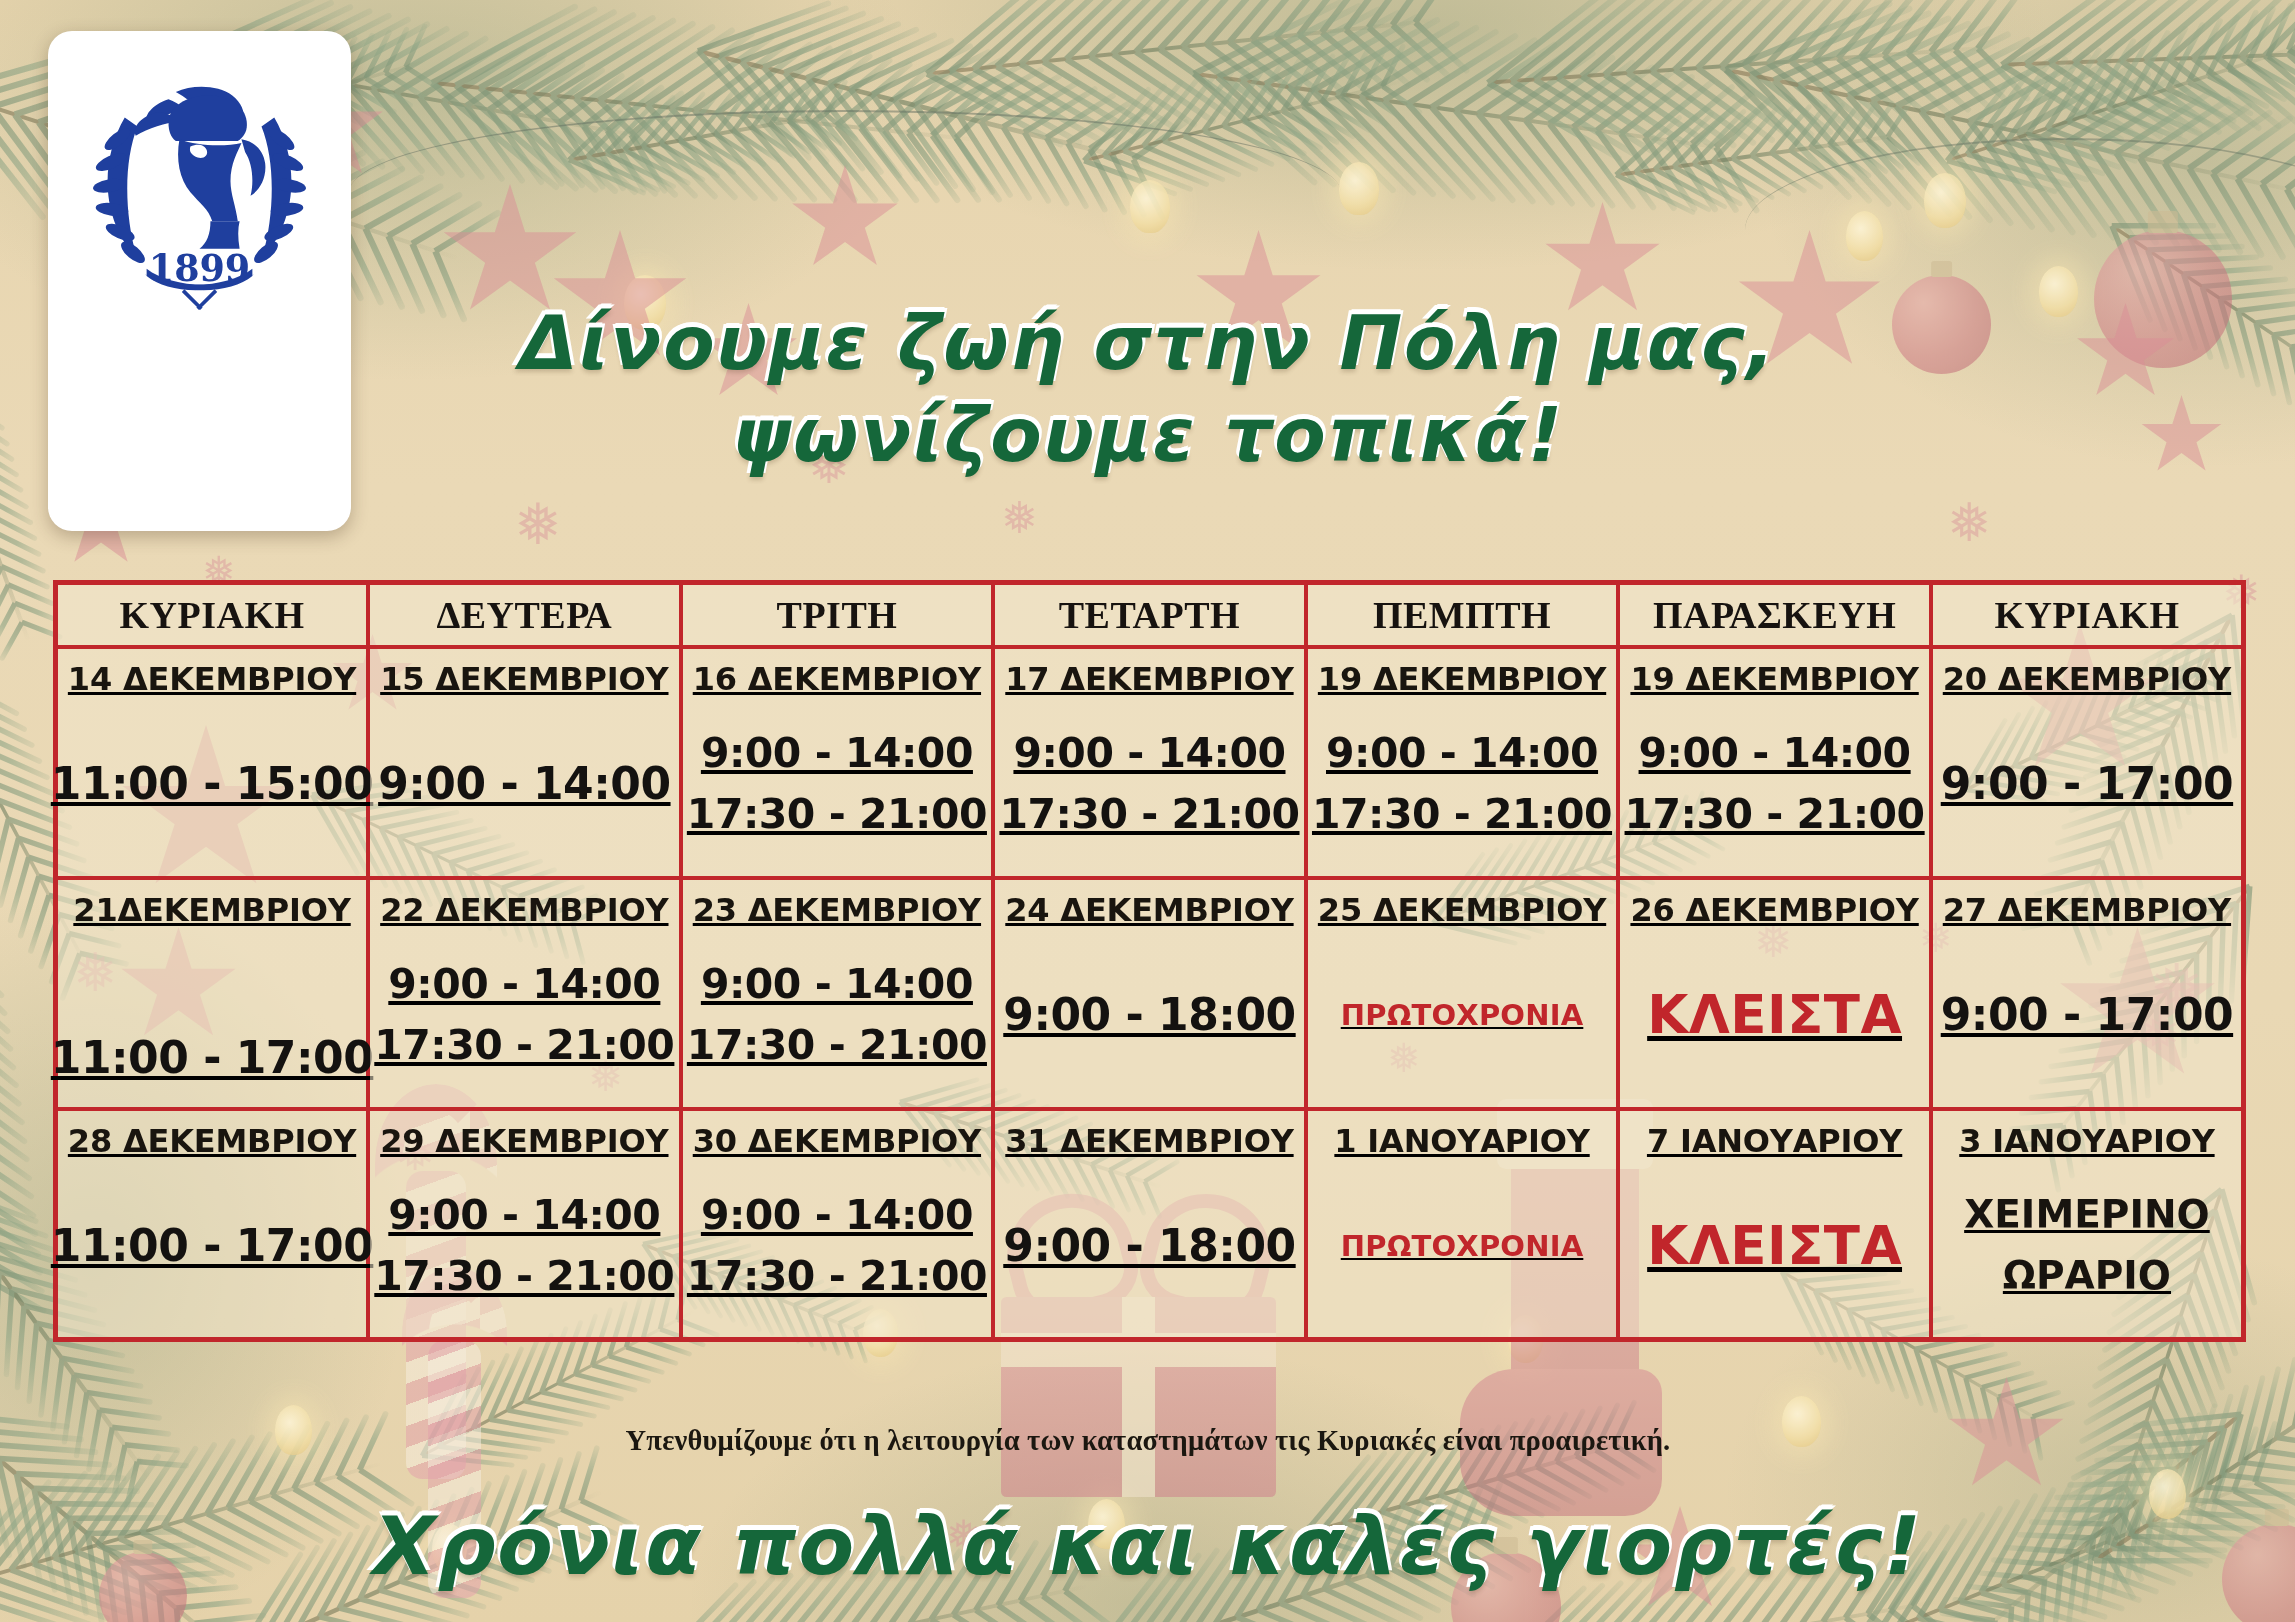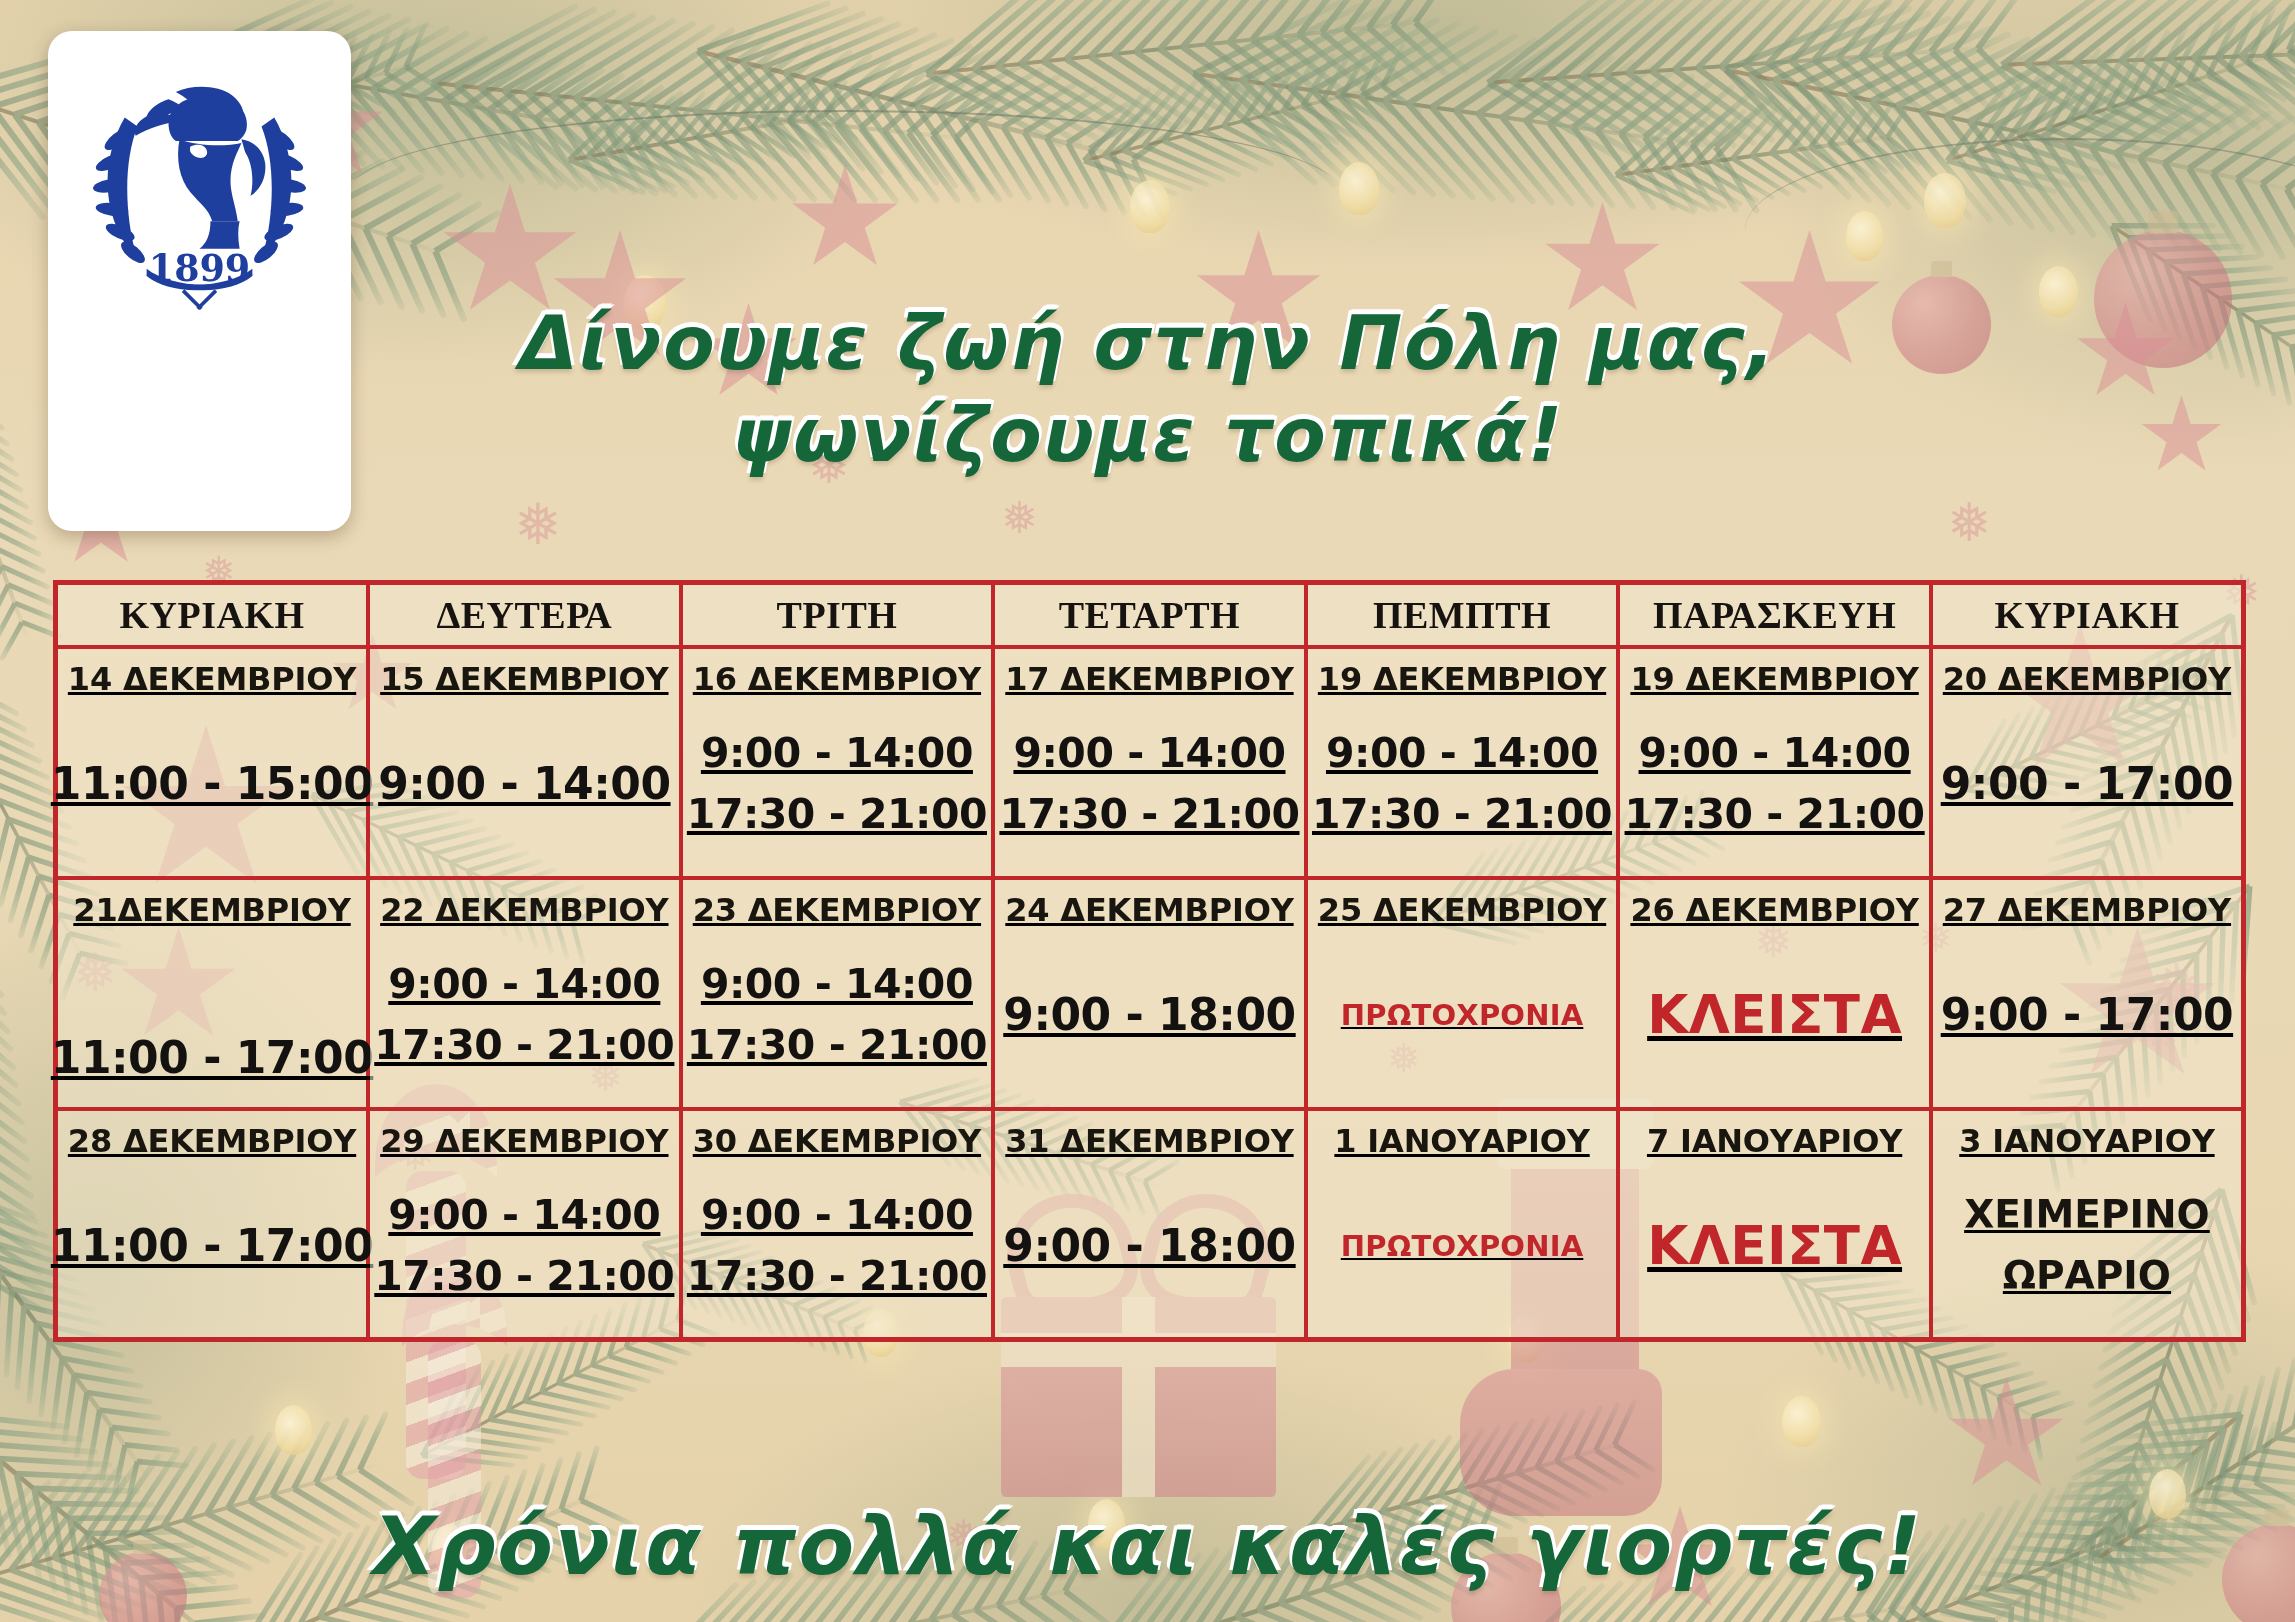--- a/index.html
+++ b/index.html
@@ -2028,16 +2028,17 @@
                   <div class="winter">ΧΕΙΜΕΡΙΝΟ</div>
                   <div class="winter">ΩΡΑΡΙΟ</div>
                 </div>
               </div>
             </td>
           </tr>
         </tbody>
     </table>
   </div>
 
+  <div class="reminder">Υπενθυμίζουμε ότι η λειτουργία των καταστημάτων τις Κυριακές είναι προαιρετική.</div>
   <div class="greeting">Χρόνια πολλά και καλές γιορτές!</div>
 
 </div>
 
 
 </body></html>

